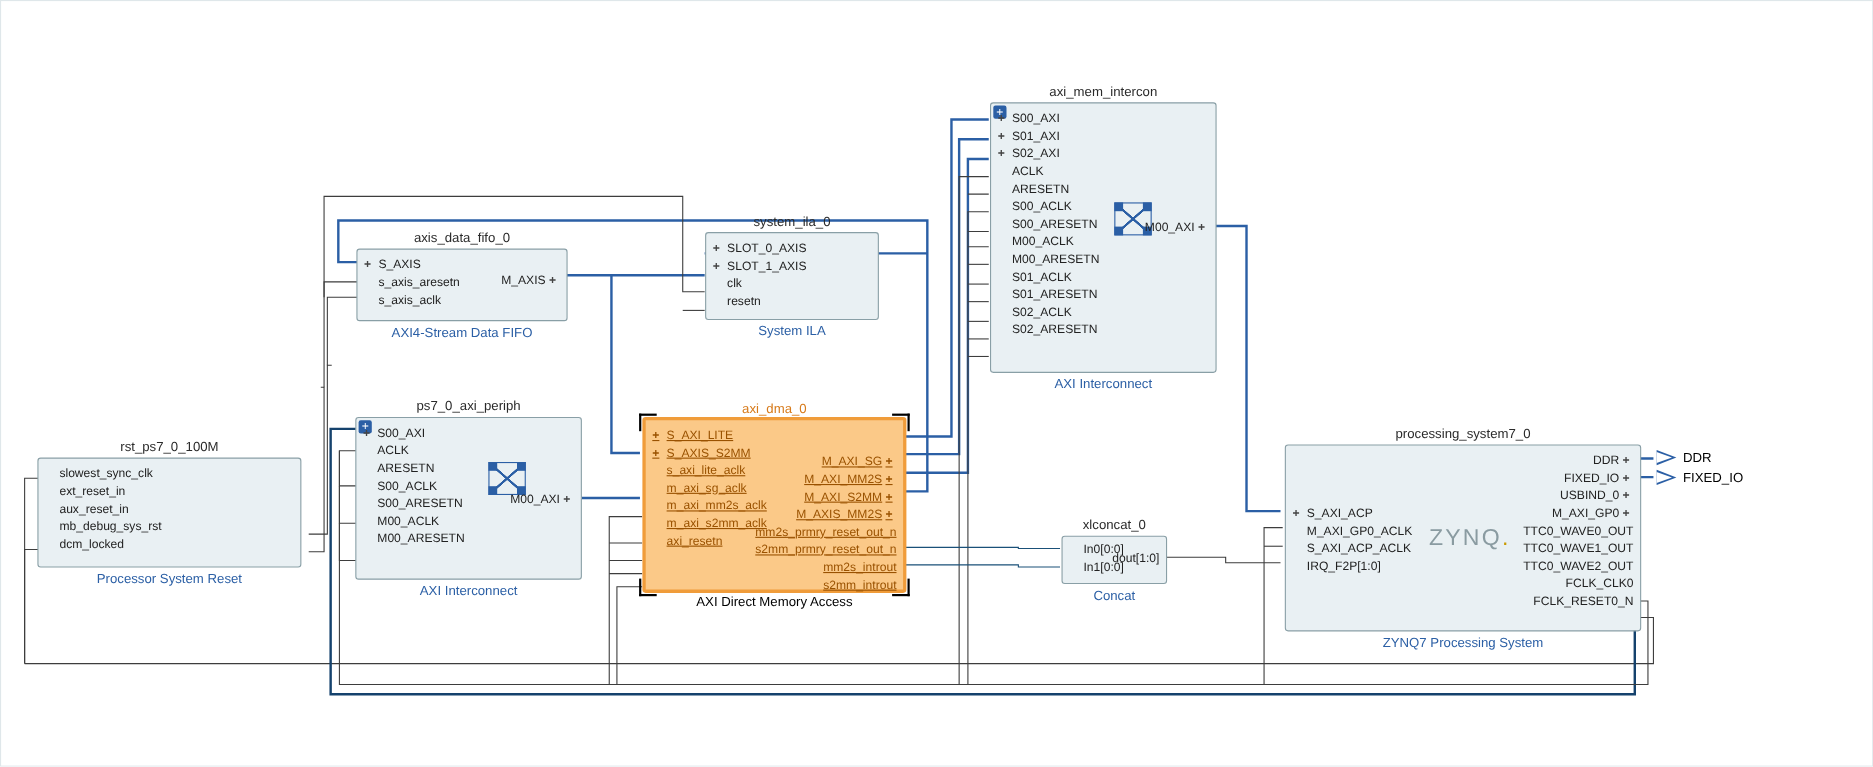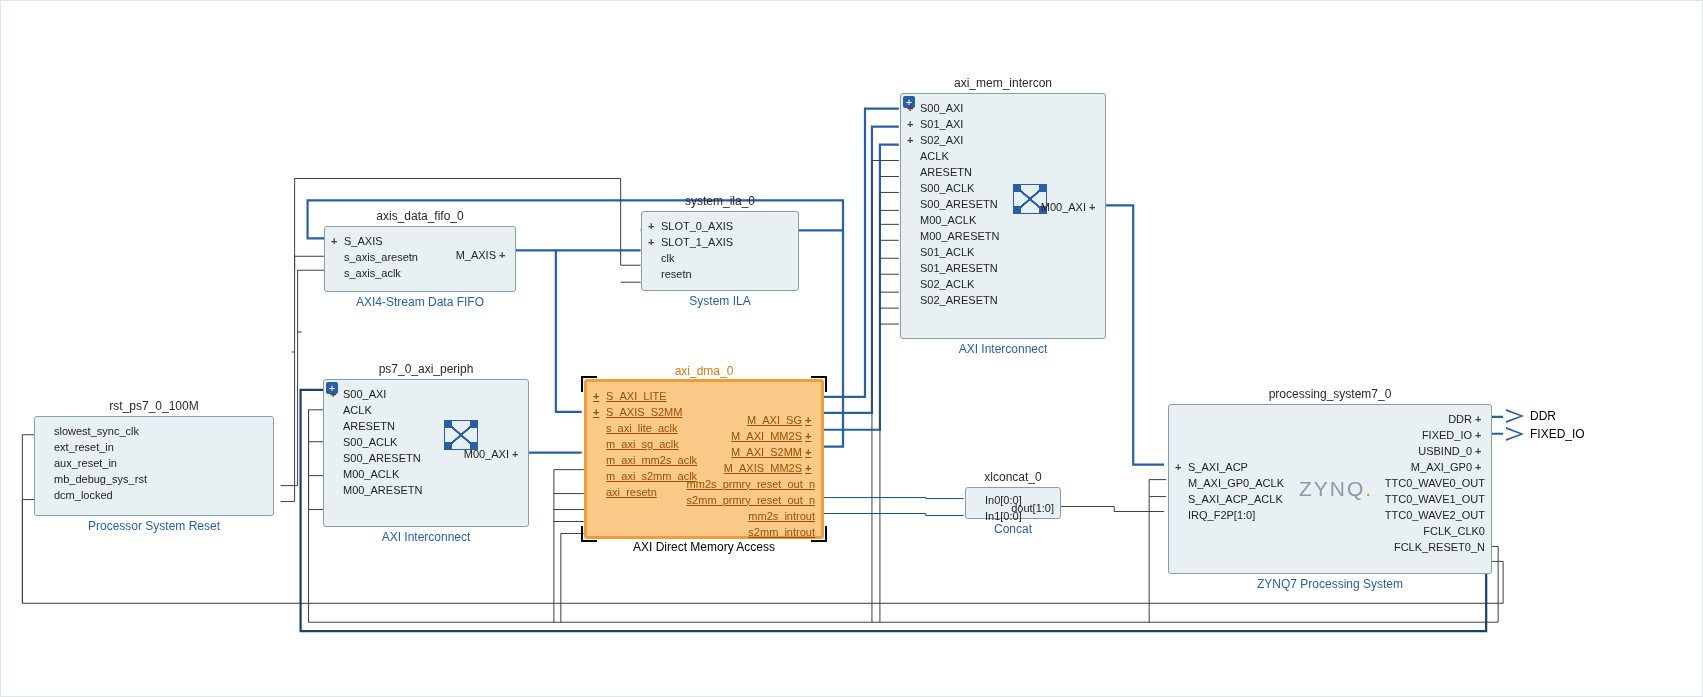--- a/index.html
+++ b/index.html
@@ -490,21 +490,21 @@
         </div>
     </div>
     <div class="port-col right" style="top:105px;">
       <div class="port bus">
           <span>M00_AXI</span>
           <span class="plus"></span>
         </div>
     </div>
   </div>
 
-  <div class="block" style="left:964px; top:486px; width:96px; height:32px;">
+  <div class="block" style="left:964px; top:486px; width:96px; height:44px;">
     <div class="title">xlconcat_0</div>
     <div class="subtitle">Concat</div>
     <div class="port-col left" style="top:4px;">
       <div class="port sig">
           <span class="plus"></span>
           <span>In0[0:0]</span>
         </div>
       <div class="port sig">
           <span class="plus"></span>
           <span>In1[0:0]</span>

